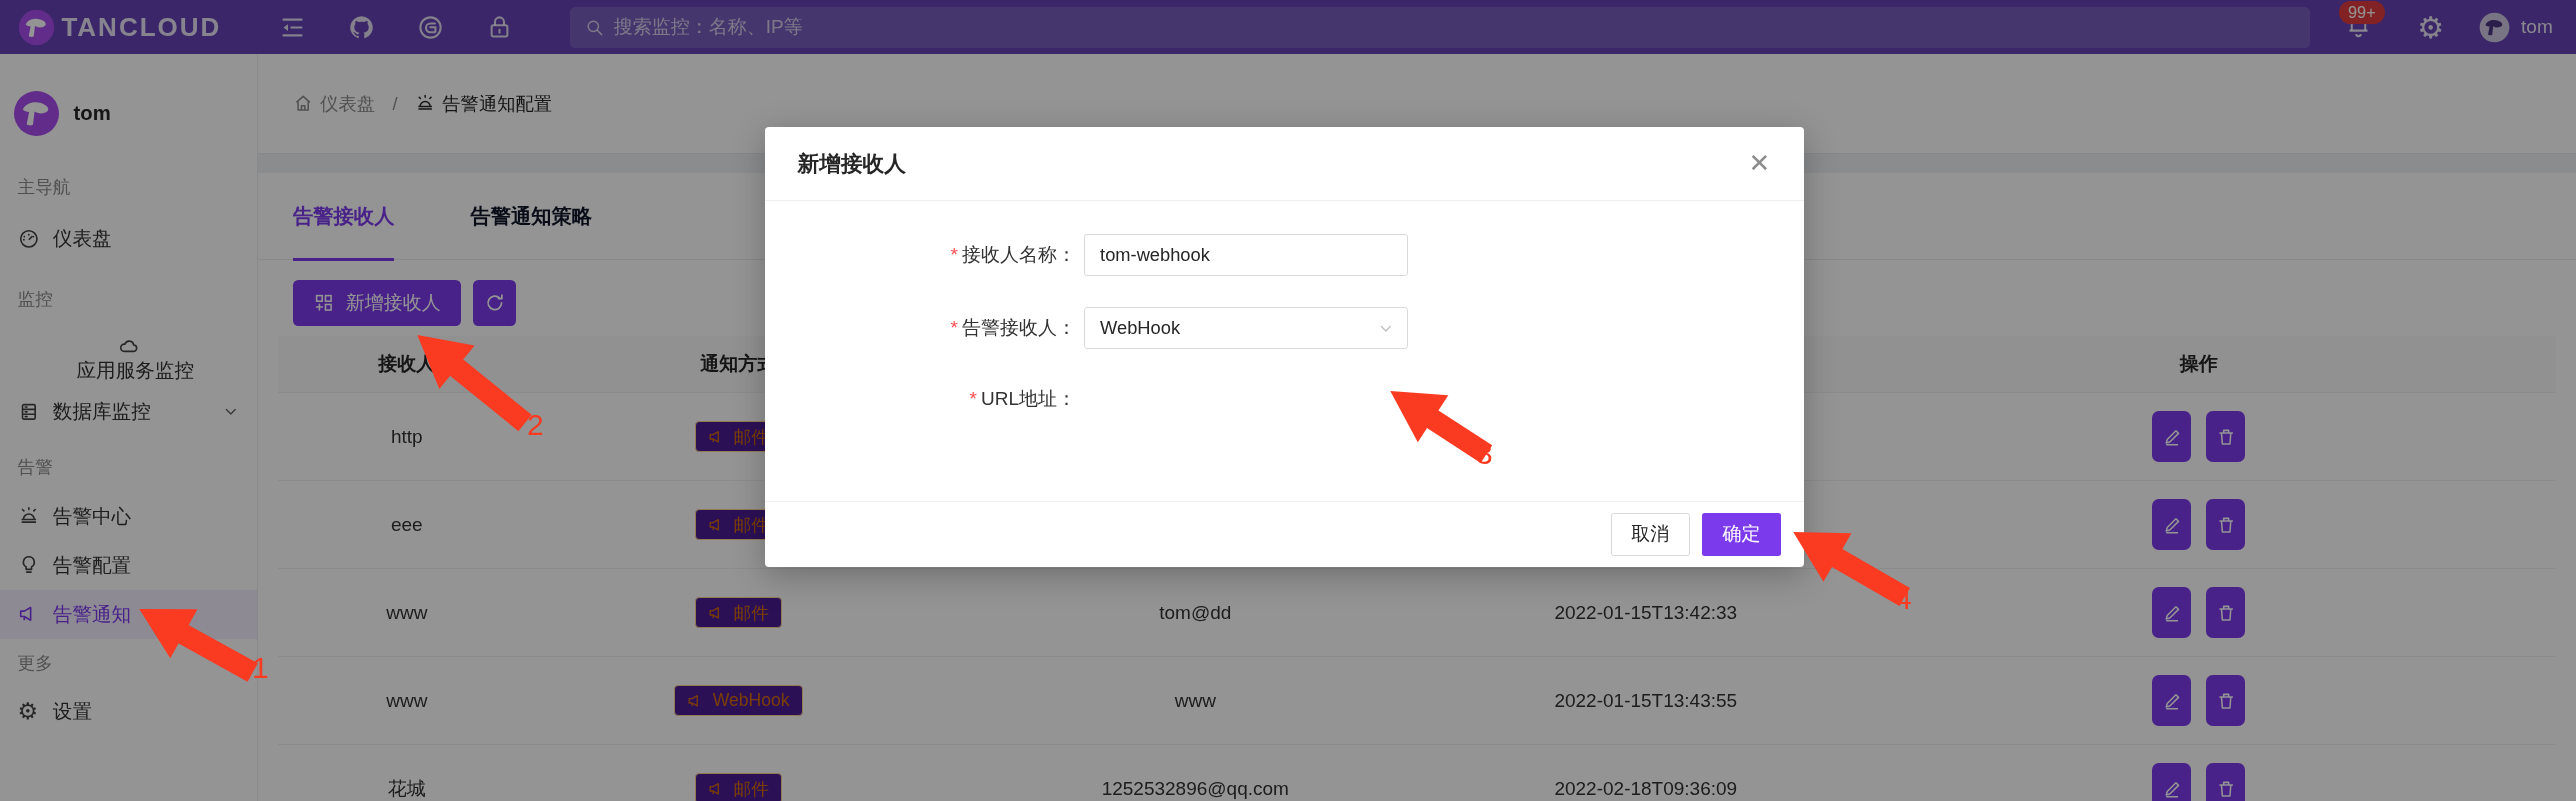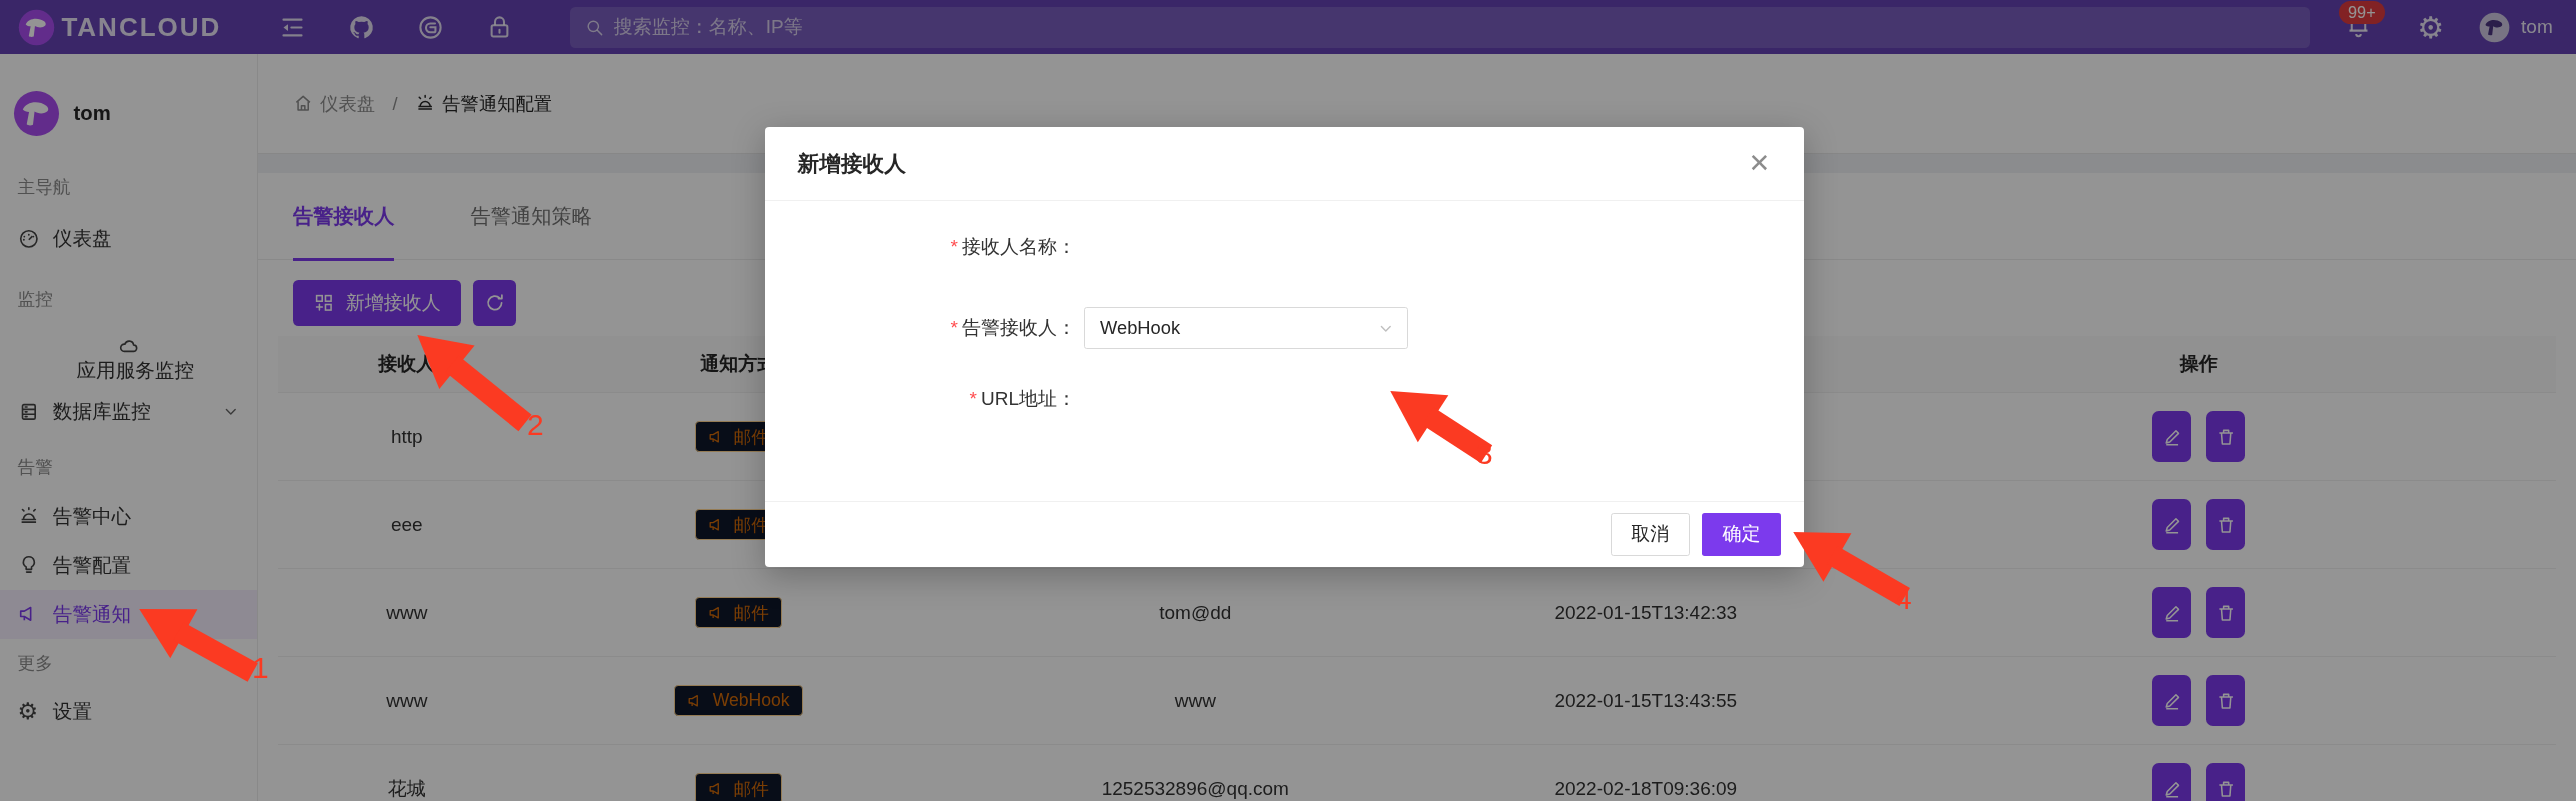--- a/index.html
+++ b/index.html
@@ -52,41 +52,41 @@
   .crumb-strip { height:100px; background:#fff; border-bottom:1.4px solid #e9e9e9;
     display:flex; align-items:center; padding-left:35px; }
   .crumb { display:flex; align-items:center; font-size:18.3px; color:#8c8c8c; }
   .crumb .cicon { width:20.3px; height:20.3px; margin-right:6.8px; color:#8c8c8c; }
   .crumb .sep { margin:0 17.6px; color:#8c8c8c; }
   .crumb .current { color:#262626; display:flex; align-items:center; }
   .crumb .current .cicon { color:#262626; }
   .card { position:absolute; left:0; top:119px; width:2318px; height:628px; background:#fff; }
   .tabs { display:flex; align-items:center; height:87px; padding-left:35px;
     border-bottom:1.4px solid #ececec; position:relative; }
-  .tab { font-size:20.3px; color:#737373; margin-right:76px; cursor:pointer; position:relative;
-    height:87px; display:flex; align-items:center; }
+  .tab { font-size:20.3px; color:#0f172a; margin-right:76px; cursor:pointer; position:relative;
+    height:87px; display:flex; align-items:center;font-weight:bold; }
   .tab.active { color:#7c3aed; font-weight:600; }
   .tab.active::after { content:""; position:absolute; left:0; right:0; bottom:-1.4px; height:3.4px; background:#7c3aed; }
   .toolbar { display:flex; align-items:center; margin:20.3px 0 0 35px; }
   .btn-add { height:46px; background:#7c3aed; color:#fff; border:none; border-radius:5.4px;
     font-size:19px; display:flex; align-items:center; gap:10.8px; padding:0 20.3px; cursor:pointer; }
   .btn-refresh { width:43px; height:46px; background:#7c3aed; color:#fff; border:none; border-radius:5.4px;
     margin-left:12.2px; display:flex; align-items:center; justify-content:center; cursor:pointer; }
   .btn-add svg, .btn-refresh svg { width:21.7px; height:21.7px; }
 
   
   .tbl { margin:10.2px 20.3px 0 20.3px; }
   .trow { display:flex; align-items:center; }
   .th-row { height:57px; background:#fafafa; border-bottom:1.4px solid #efefef; }
   .th { font-size:19px; font-weight:600; color:#262626; text-align:center; }
   .td { font-size:19px; color:#333; text-align:center; display:flex; align-items:center; justify-content:center; }
   .data-row { height:88px; border-bottom:1.4px solid #f0f0f0; }
   .c1{width:257px;} .c2{width:406px;} .c3{width:508px;} .c4{width:393px;} .c5{width:713px;}
   .tag { display:inline-flex; align-items:center; gap:8.1px; height:31px; padding:0 12.2px;
-    font-size:17.6px; color:#d46b08; background:#0f172a; border:1.4px solid #ffd591; border-radius:4.1px; }
+    font-size:17.6px; color:#d46b08; background:#4c1d95; border:1.4px solid #ffd591; border-radius:4.1px; }
   .tag svg { width:17.6px; height:17.6px; }
   .act-btn { width:39px; height:51px; background:#7c3aed; border:none; border-radius:6.8px; color:#fff;
     display:inline-flex; align-items:center; justify-content:center; cursor:pointer; }
   .act-btn + .act-btn { margin-left:15px; }
   .act-btn svg { width:20.3px; height:20.3px; }
 
   
   .mask { position:absolute; left:0; top:0; width:2576px; height:802px; background:rgba(0,0,0,.42); z-index:10; }
   .modal { position:absolute; left:765px; top:127px; width:1039px; height:440px; background:#fff;
     border-radius:4.1px; z-index:20; box-shadow:0 8.1px 32.5px rgba(0,0,0,.25); }
@@ -498,20 +498,23 @@
 <div class="mask"></div>
 
 <div class="modal">
   <div class="modal-head">
     <span class="modal-title">新增接收人</span>
     <button class="modal-close">✕</button>
   </div>
   <div class="modal-body">
     <div class="form-row fr1">
       <span class="f-label"><span class="req">*</span><span>接收人名称：</span></span>
+      <span class="f-ctrl">
+        <input type="text" value="tom-webhook" style="">
+      </span>
     </div>
     <div class="form-row fr2">
       <span class="f-label"><span class="req">*</span><span>告警接收人：</span></span>
       <span class="f-ctrl">
         <span class="sel-val">WebHook</span>
         <svg class="sel-chev" viewBox="0 0 26 26" width="17.6" height="17.6">
             <use href="#i-chev"></use>
           </svg>
       </span>
     </div>

